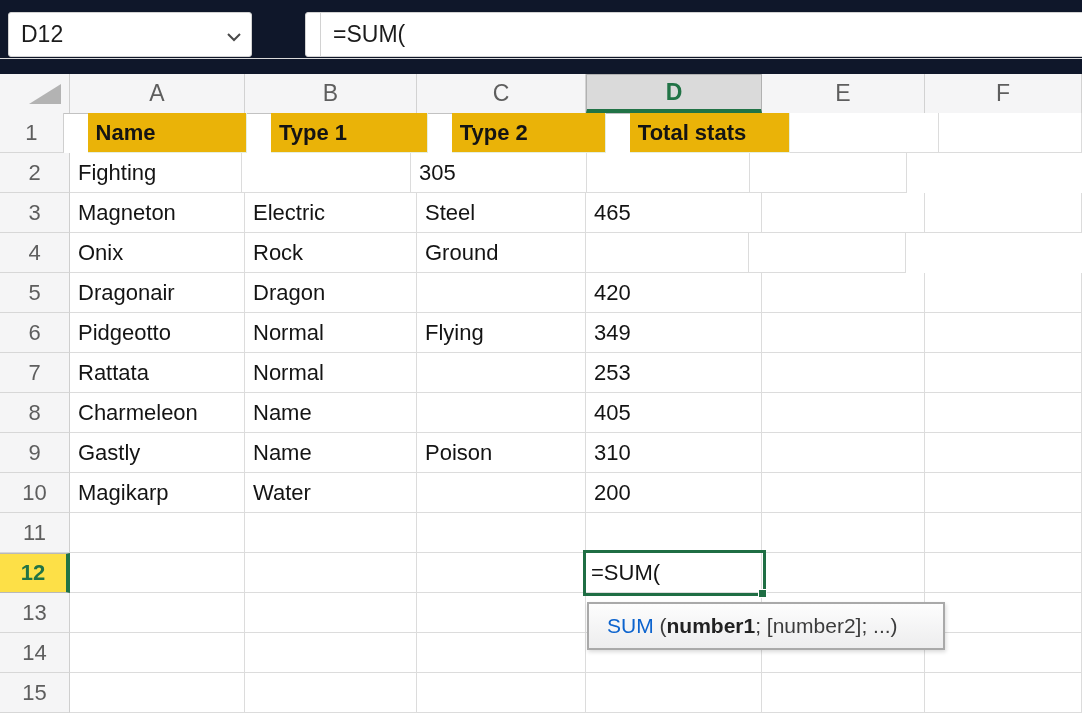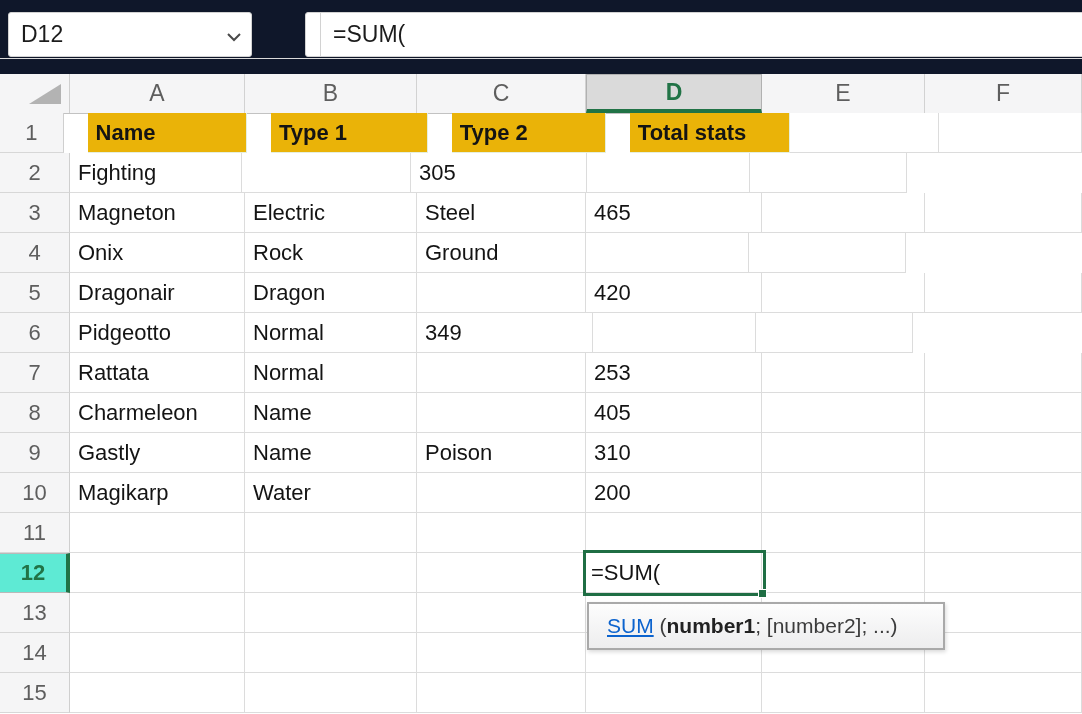--- a/index.html
+++ b/index.html
@@ -34,21 +34,21 @@
                   color:#217346;font-weight:bold;}
   .c0{width:175px}.c1{width:172px}.c2{width:169px}.c3{width:176px}.c4{width:163px}.c5{width:157px}
 
   
   .grid{position:absolute;left:0;top:113px;width:1082px;}
   .grow{display:flex;height:40px;}
   .row-h{width:70px;height:40px;box-sizing:border-box;background:#f5f5f6;
          border-right:1px solid #cfcfcf;border-bottom:1px solid #d7d7d7;
          display:flex;align-items:center;justify-content:center;
          font-size:22px;color:#5e5e5e;cursor:default;}
-  .row-h.selected{background:#5eead4;color:#217346;font-weight:bold;
+  .row-h.selected{background:#fde047;color:#217346;font-weight:bold;
                   border-right:4px solid #217346;border-top:1px solid #b9b9b9;
                   border-bottom:1px solid #b9b9b9;}
   .cell{height:40px;box-sizing:border-box;background:#fff;
         border-right:1px solid #dcdcdc;border-bottom:1px solid #dcdcdc;
         display:flex;align-items:center;padding-left:8px;font-size:22px;color:#141414;
         white-space:nowrap;overflow:hidden;cursor:cell;}
   .cell.hdr{background:#eab308;font-weight:bold;border-right-color:#e5efdf;border-bottom-color:#e5efdf;margin-left:24px;}
   .cell.active-val{padding-left:5px;}
 
   
@@ -56,21 +56,21 @@
               border:3px solid #1f6e44;box-sizing:border-box;pointer-events:none;}
   .fill-handle{position:absolute;right:-4px;bottom:-5px;width:9px;height:9px;
                background:#1f6e44;border:1px solid #ffffff;box-sizing:border-box;pointer-events:auto;}
 
   
   .fn-tooltip{position:absolute;left:587px;top:602px;width:358px;height:48px;box-sizing:border-box;
               background:linear-gradient(180deg,#fdfdfd 0%,#ededee 100%);
               border:2px solid #a9a9a9;box-shadow:1px 2px 4px rgba(0,0,0,0.15);
               display:flex;align-items:center;padding-left:18px;
               font-size:21px;color:#3c3c3c;white-space:pre;}
-  .fn-link{color:#0b63ce;text-decoration:underline;cursor:pointer;}
+  .fn-link{color:#0b63ce;cursor:pointer;}
   .fn-bold{font-weight:bold;color:#222;}
 </style>
 </head>
 <body>
 
 <div class="screen">
 
   <div class="chrome">
     <div class="chrome-line"></div>
 
@@ -147,20 +147,21 @@
         <div class="cell c1">Dragon</div>
         <div class="cell c2"></div>
         <div class="cell c3">420</div>
         <div class="cell c4"></div>
         <div class="cell c5"></div>
       </div>
       <div class="grow">
         <div class="row-h">6</div>
         <div class="cell c0">Pidgeotto</div>
         <div class="cell c1">Normal</div>
+        <div class="cell c2">Flying</div>
         <div class="cell c3">349</div>
         <div class="cell c4"></div>
         <div class="cell c5"></div>
       </div>
       <div class="grow">
         <div class="row-h">7</div>
         <div class="cell c0">Rattata</div>
         <div class="cell c1">Normal</div>
         <div class="cell c2"></div>
         <div class="cell c3">253</div>

